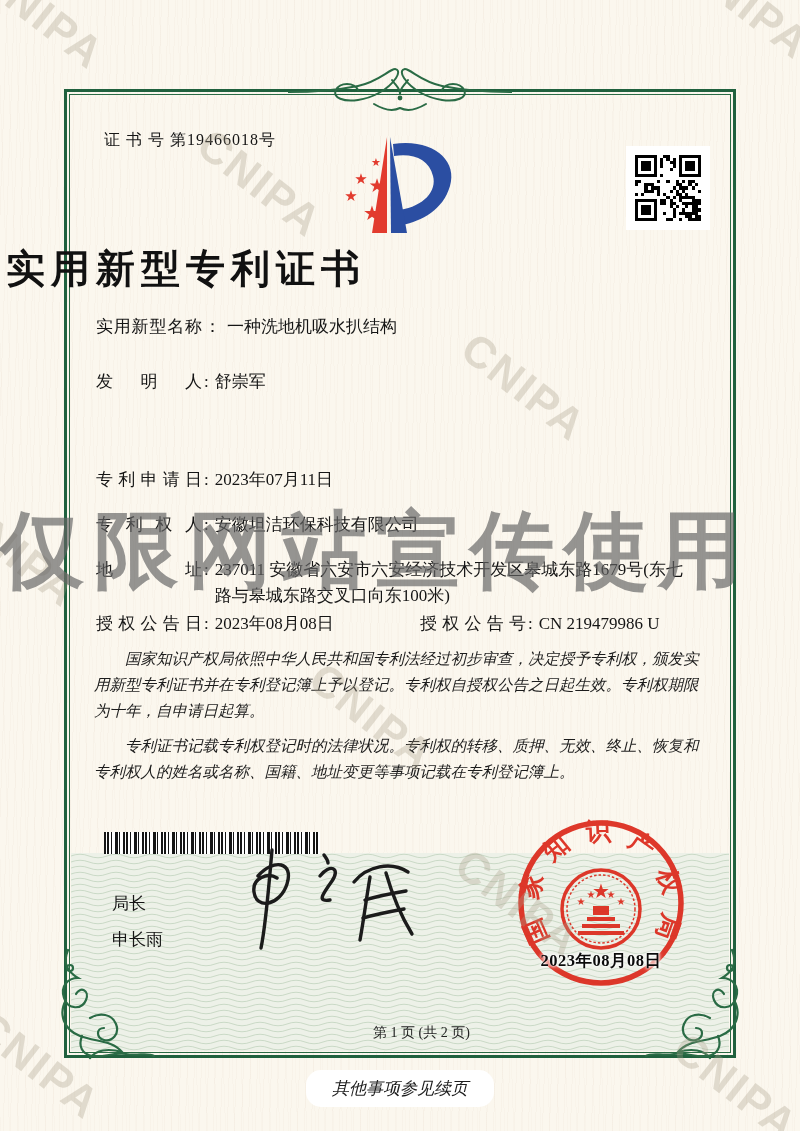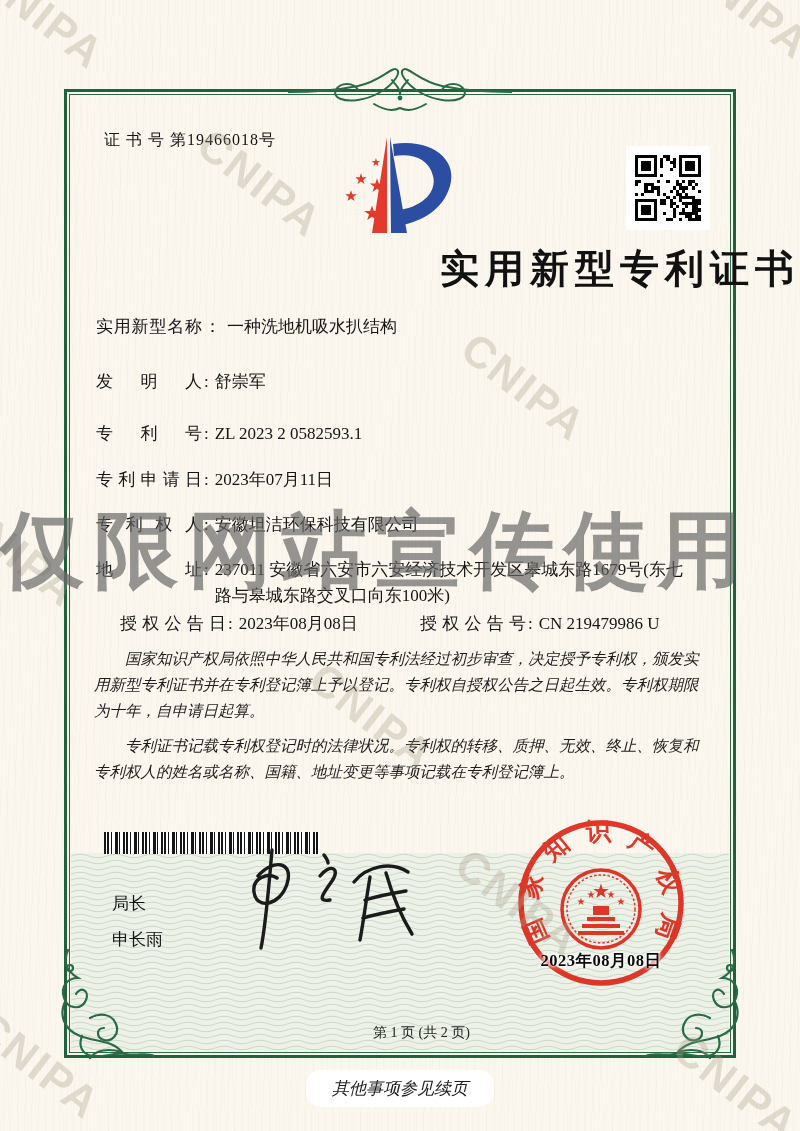--- a/index.html
+++ b/index.html
@@ -35,21 +35,21 @@
       text-align:left;font-family:"Liberation Sans",sans-serif;
       font-weight:bold;font-size:84px;letter-spacing:10px;line-height:1;
       color:rgba(100,100,100,0.68);white-space:nowrap;pointer-events:none;}
   
   .cert-no{position:absolute;left:104px;top:130px;z-index:3;
       font-size:16px;letter-spacing:1px;}
   .logo{position:absolute;left:336px;top:132px;z-index:3;}
   .qr{position:absolute;left:626px;top:146px;width:84px;height:84px;
       background:#ffffff;z-index:3;display:flex;align-items:center;justify-content:center;}
   .title{position:absolute;left:0;right:0;top:242px;z-index:3;
-      text-align:right;font-size:39px;font-weight:bold;
+      text-align:left;font-size:39px;font-weight:bold;
       letter-spacing:6px;text-indent:6px;color:#111;}
   
   .frow{position:absolute;left:96px;z-index:3;font-size:17px;line-height:26px;}
   .frow.right{left:420px;}
   .flabel{display:inline-block;width:106px;text-align:justify;
       text-align-last:justify;vertical-align:top;}
   .fcolon{display:inline-block;margin:0 6px 0 2px;vertical-align:top;}
   .fvalue{display:inline-block;max-width:478px;vertical-align:top;}
   
   .paras{position:absolute;left:94px;top:646px;width:614px;z-index:3;
@@ -295,33 +295,30 @@
   </div>
 
   <div class="title">实用新型专利证书</div>
 
   <div class="frow" style="top:369px;">
     <span class="flabel">发明人</span><span class="fcolon">:</span><span class="fvalue">舒崇军</span>
   </div>
   <div class="frow" style="top:314px;">
     <span class="flabel">实用新型名称</span><span class="fcolon">：</span><span class="fvalue">一种洗地机吸水扒结构</span>
   </div>
-  <div class="frow" style="top:421px;">
-    <span class="flabel">专利号</span><span class="fcolon">:</span><span class="fvalue">ZL 2023 2 0582593.1</span>
-  </div>
   <div class="frow" style="top:467px;">
     <span class="flabel">专利申请日</span><span class="fcolon">:</span><span class="fvalue">2023年07月11日</span>
   </div>
   <div class="frow" style="top:512px;">
     <span class="flabel">专利权人</span><span class="fcolon">:</span><span class="fvalue">安徽坦洁环保科技有限公司</span>
   </div>
   <div class="frow" style="top:557px;">
     <span class="flabel">地址</span><span class="fcolon">:</span><span class="fvalue">237011 安徽省六安市六安经济技术开发区皋城东路1679号(东七路与皋城东路交叉口向东100米)</span>
   </div>
-  <div class="frow" style="top:611px;margin-left:24px;">
+  <div class="frow" style="top:611px;">
     <span class="flabel">授权公告日</span><span class="fcolon">:</span><span class="fvalue">2023年08月08日</span>
   </div>
   <div class="frow right" style="top:611px;">
     <span class="flabel">授权公告号</span><span class="fcolon">:</span><span class="fvalue">CN 219479986 U</span>
   </div>
 
   <div class="paras">
     <p>国家知识产权局依照中华人民共和国专利法经过初步审查，决定授予专利权，颁发实用新型专利证书并在专利登记簿上予以登记。专利权自授权公告之日起生效。专利权期限为十年，自申请日起算。</p>
     <p>专利证书记载专利权登记时的法律状况。专利权的转移、质押、无效、终止、恢复和专利权人的姓名或名称、国籍、地址变更等事项记载在专利登记簿上。</p>
   </div>

